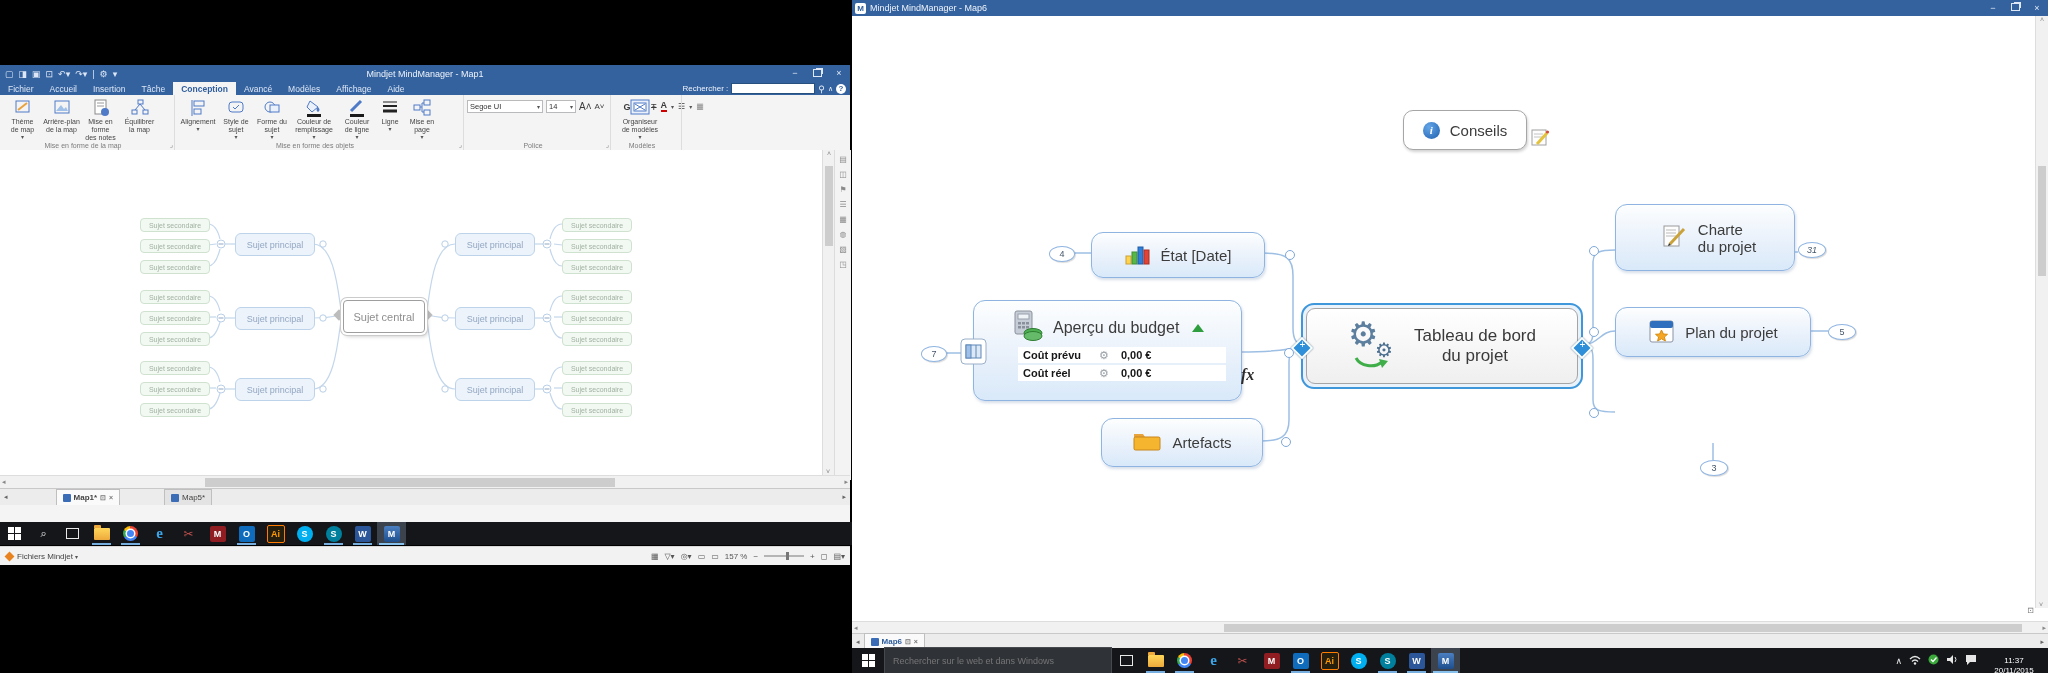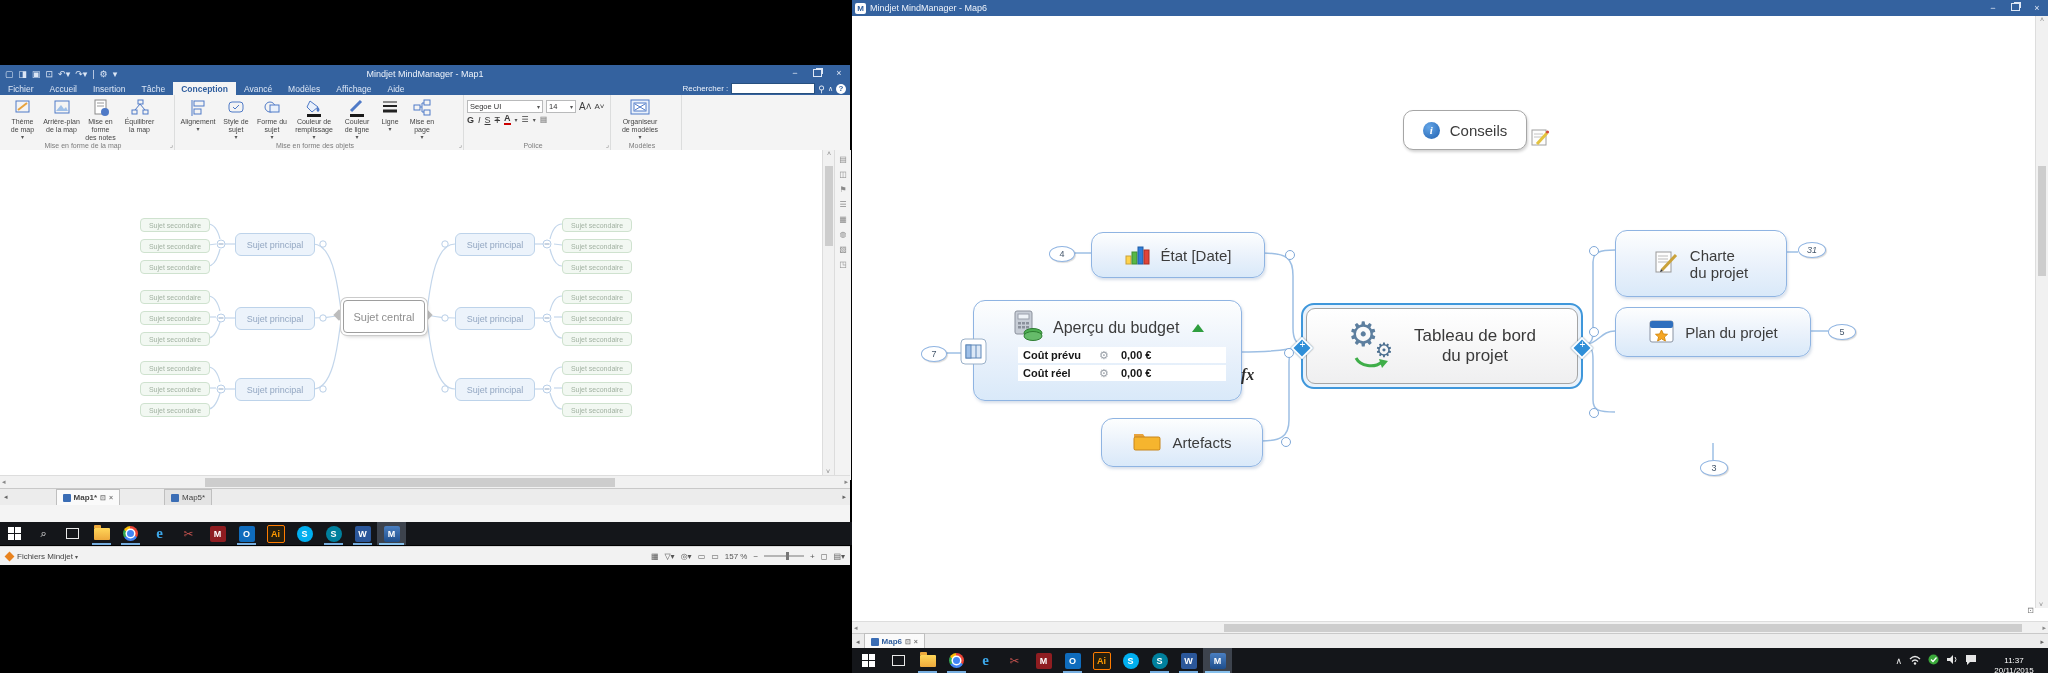--- a/index.html
+++ b/index.html
@@ -25,21 +25,21 @@
   .helpdot{width:10px;height:10px;border-radius:50%;background:#fff;color:#34629f;font-size:8px;font-weight:bold;display:flex;align-items:center;justify-content:center;}
 
   .ribbon{position:absolute;left:0;top:30px;width:100%;height:55px;background:#f4f4f4;border-bottom:1px solid #d5d6d7;display:flex;}
   .rgroup{position:relative;border-right:1px solid #dcdddd;display:flex;align-items:flex-start;padding:3px 3px 12px;}
   .glabel{position:absolute;bottom:1px;left:0;right:8px;text-align:center;font-size:7px;color:#7c7c7c;white-space:nowrap;}
   .dlg{position:absolute;right:1px;bottom:1px;font-size:7px;color:#8b8b8b;}
   .rbtn{width:39px;display:flex;flex-direction:column;align-items:center;font-size:7px;color:#454545;text-align:center;line-height:1.15;}
   .rbtn .ric{width:22px;height:20px;display:flex;align-items:center;justify-content:center;}
   .ml{white-space:pre-line;}
   .dd{font-size:6px;color:#555;}
-  .police{display:flex;flex-direction:column;gap:1px;padding-top:2px;}
+  .police{display:flex;flex-direction:row;gap:19px;padding-top:2px;}
   .fontbox,.sizebox{height:11px;border:1px solid #b9babb;background:#fff;display:flex;align-items:center;justify-content:space-between;font-size:7.5px;color:#333;padding:0 2px;}
   .fontbox{width:70px;} .sizebox{width:24px;}
   .fmtrow{display:flex;align-items:center;gap:4px;font-size:9px;color:#3b3b3b;}
   .fmt-b{font-weight:bold;} .fmt-i{font-style:italic;} .fmt-u{text-decoration:underline;} .fmt-s{text-decoration:line-through;}
   .fmt-a{font-weight:bold;border-bottom:2px solid #c00;line-height:1;}
 
   .lcanvas{position:absolute;left:0;top:85px;width:822px;height:325px;background:#fff;overflow:hidden;}
   .pnode{position:absolute;width:78px;height:21px;border:1px solid #bdd3ea;border-radius:6px;background:#ecf3fb;color:#93a7c2;font-size:9px;display:flex;align-items:center;justify-content:center;}
   .snode{position:absolute;width:68px;height:12px;border:1px solid #cfe2cf;border-radius:4px;background:#f2f8f2;color:#a2b2a2;font-size:7px;display:flex;align-items:center;justify-content:center;white-space:nowrap;}
   .cnode{position:absolute;width:80px;height:31px;background:#fff;border:1px solid #9e9e9e;border-radius:4px;box-shadow:0 0 0 2px #fff,0 0 0 3px #cbcbcb,2px 3px 4px rgba(0,0,0,.25);color:#8f8f8f;font-size:11px;display:flex;align-items:center;justify-content:center;}
@@ -647,21 +647,21 @@
                 <path d="M34 46 L40 39 L31 37 Z" fill="#3fae49"></path>
               </svg>
           </span>
           <span class="ml" style="text-align:center;">Tableau de bord
 du projet</span>
         </div>
         <span class="diamond" style="left:-9px;top:35px;"></span>
         <span class="diamond" style="right:-9px;top:35px;"></span>
       </div>
 
-      <div class="rtopic" style="left:763px;top:214px;width:170px;height:65px;">
+      <div class="rtopic" style="left:763px;top:188px;width:170px;height:65px;padding-left:8px;">
         <span><svg width="26" height="26">
               <rect x="2" y="3" width="15" height="20" fill="#fdfdfd" stroke="#999"></rect>
               <line x1="4" y1="7" x2="14" y2="7" stroke="#bbb"></line>
               <line x1="4" y1="10" x2="14" y2="10" stroke="#bbb"></line>
               <line x1="4" y1="13" x2="14" y2="13" stroke="#bbb"></line>
               <path d="M8 21 L22 6" stroke="#caa23a" stroke-width="3"></path>
               <path d="M6 23 L9 22 L7 20 Z" fill="#333"></path>
             </svg></span>
         <span class="ml" style="text-align:left;">Charte
 du projet</span>
@@ -709,20 +709,21 @@
 
     <div class="taskbar tbr">
       <div class="tbi" style="width:32px;">
           <span class="startlogo">
             <i></i>
             <i></i>
             <i></i>
             <i></i>
           </span>
         </div>
+      <input class="tsearch" placeholder="Rechercher sur le web et dans Windows" style="">
       <div class="tbi">
           <span class="taskview"></span>
         </div>
       <div class="tbi run">
           <span class="folder-ic"></span>
         </div>
       <div class="tbi run">
           <span class="chrome-ic"></span>
         </div>
       <div class="tbi">

